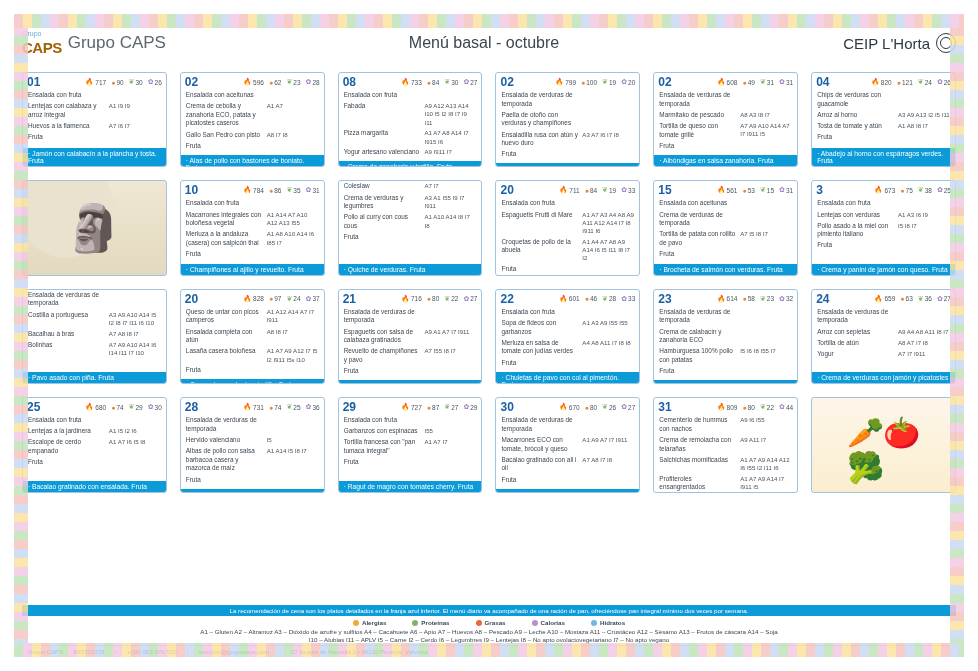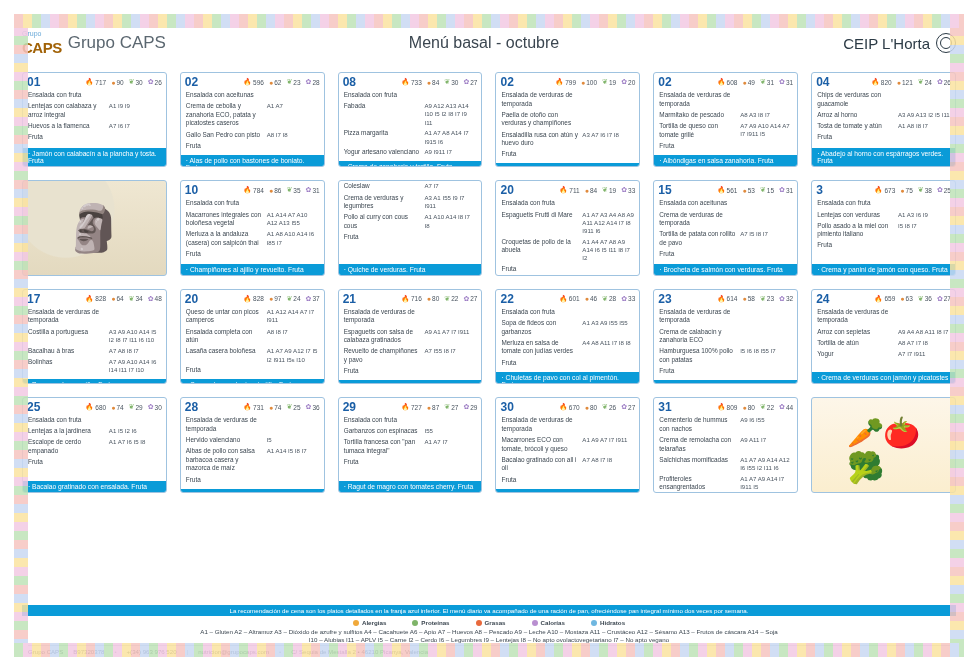--- a/index.html
+++ b/index.html
@@ -536,41 +536,20 @@
             <div class="a">I5 I8 I7</div>
           </div>
           <div class="line">
             <div class="t">Fruta</div>
             <div class="a"></div>
           </div>
         </div>
         <div class="dinner">· Crema y panini de jamón con queso. Fruta</div>
       </div>
       <div class="cell">
-        <div class="cellhead">
-          <div class="daynum">17</div>
-          <div class="nutri">
-            <span>
-              <i class="ic kcal" style="font-style: normal;">🔥</i>
-              <b style="font-weight: normal;">828</b>
-            </span>
-            <span>
-              <i class="ic fat" style="font-style: normal;">●</i>
-              <b style="font-weight: normal;">64</b>
-            </span>
-            <span>
-              <i class="ic prot" style="font-style: normal;">❦</i>
-              <b style="font-weight: normal;">34</b>
-            </span>
-            <span>
-              <i class="ic carb" style="font-style: normal;">✿</i>
-              <b style="font-weight: normal;">48</b>
-            </span>
-          </div>
-        </div>
         <div class="body">
           <div class="line">
             <div class="t">Ensalada de verduras de temporada</div>
             <div class="a"></div>
           </div>
           <div class="line">
             <div class="t">Costilla a portuguesa</div>
             <div class="a">A3 A9 A10 A14 I5 I2 I8 I7 I11 I6 I10</div>
           </div>
           <div class="line">

